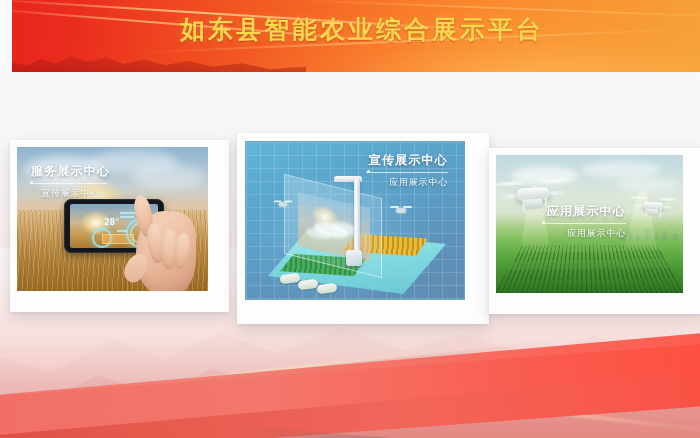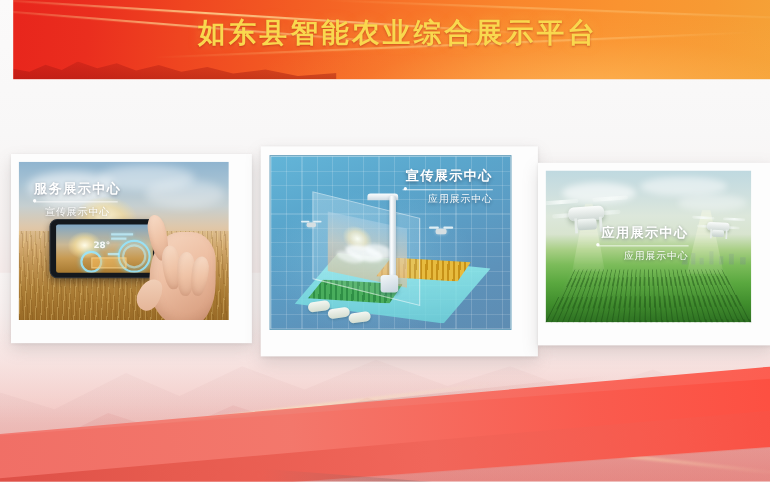--- a/index.html
+++ b/index.html
@@ -212,21 +212,21 @@
   }
   .wheat-blades {
     position: absolute; left: 0; bottom: 0; width: 100%; height: 56%;
     background:
       repeating-linear-gradient(86deg, rgba(120,80,20,.22) 0px, rgba(120,80,20,.22) 1px, rgba(0,0,0,0) 1px, rgba(0,0,0,0) 4px),
       repeating-linear-gradient(94deg, rgba(255,226,150,.26) 0px, rgba(255,226,150,.26) 1px, rgba(0,0,0,0) 1px, rgba(0,0,0,0) 5px),
       linear-gradient(180deg, rgba(208,160,80,.25) 0%, rgba(150,102,32,.55) 100%);
   }
   .phone {
     position: absolute;
-    left: 28px; top: 52px; width: 98px; height: 52px;
+    left: 47px; top: 52px; width: 98px; height: 52px;
     background: #14181d;
     border-radius: 7px;
     box-shadow: 0 3px 7px rgba(0,0,0,.38);
     border: 1px solid #2b3138;
   }
   .phone-screen {
     position: absolute; left: 5px; top: 4px; right: 5px; bottom: 4px;
     border-radius: 2px;
     overflow: hidden;
     background: linear-gradient(180deg, #7fa6c4 0%, #cbb894 42%, #c79a52 70%, #a87a31 100%);

